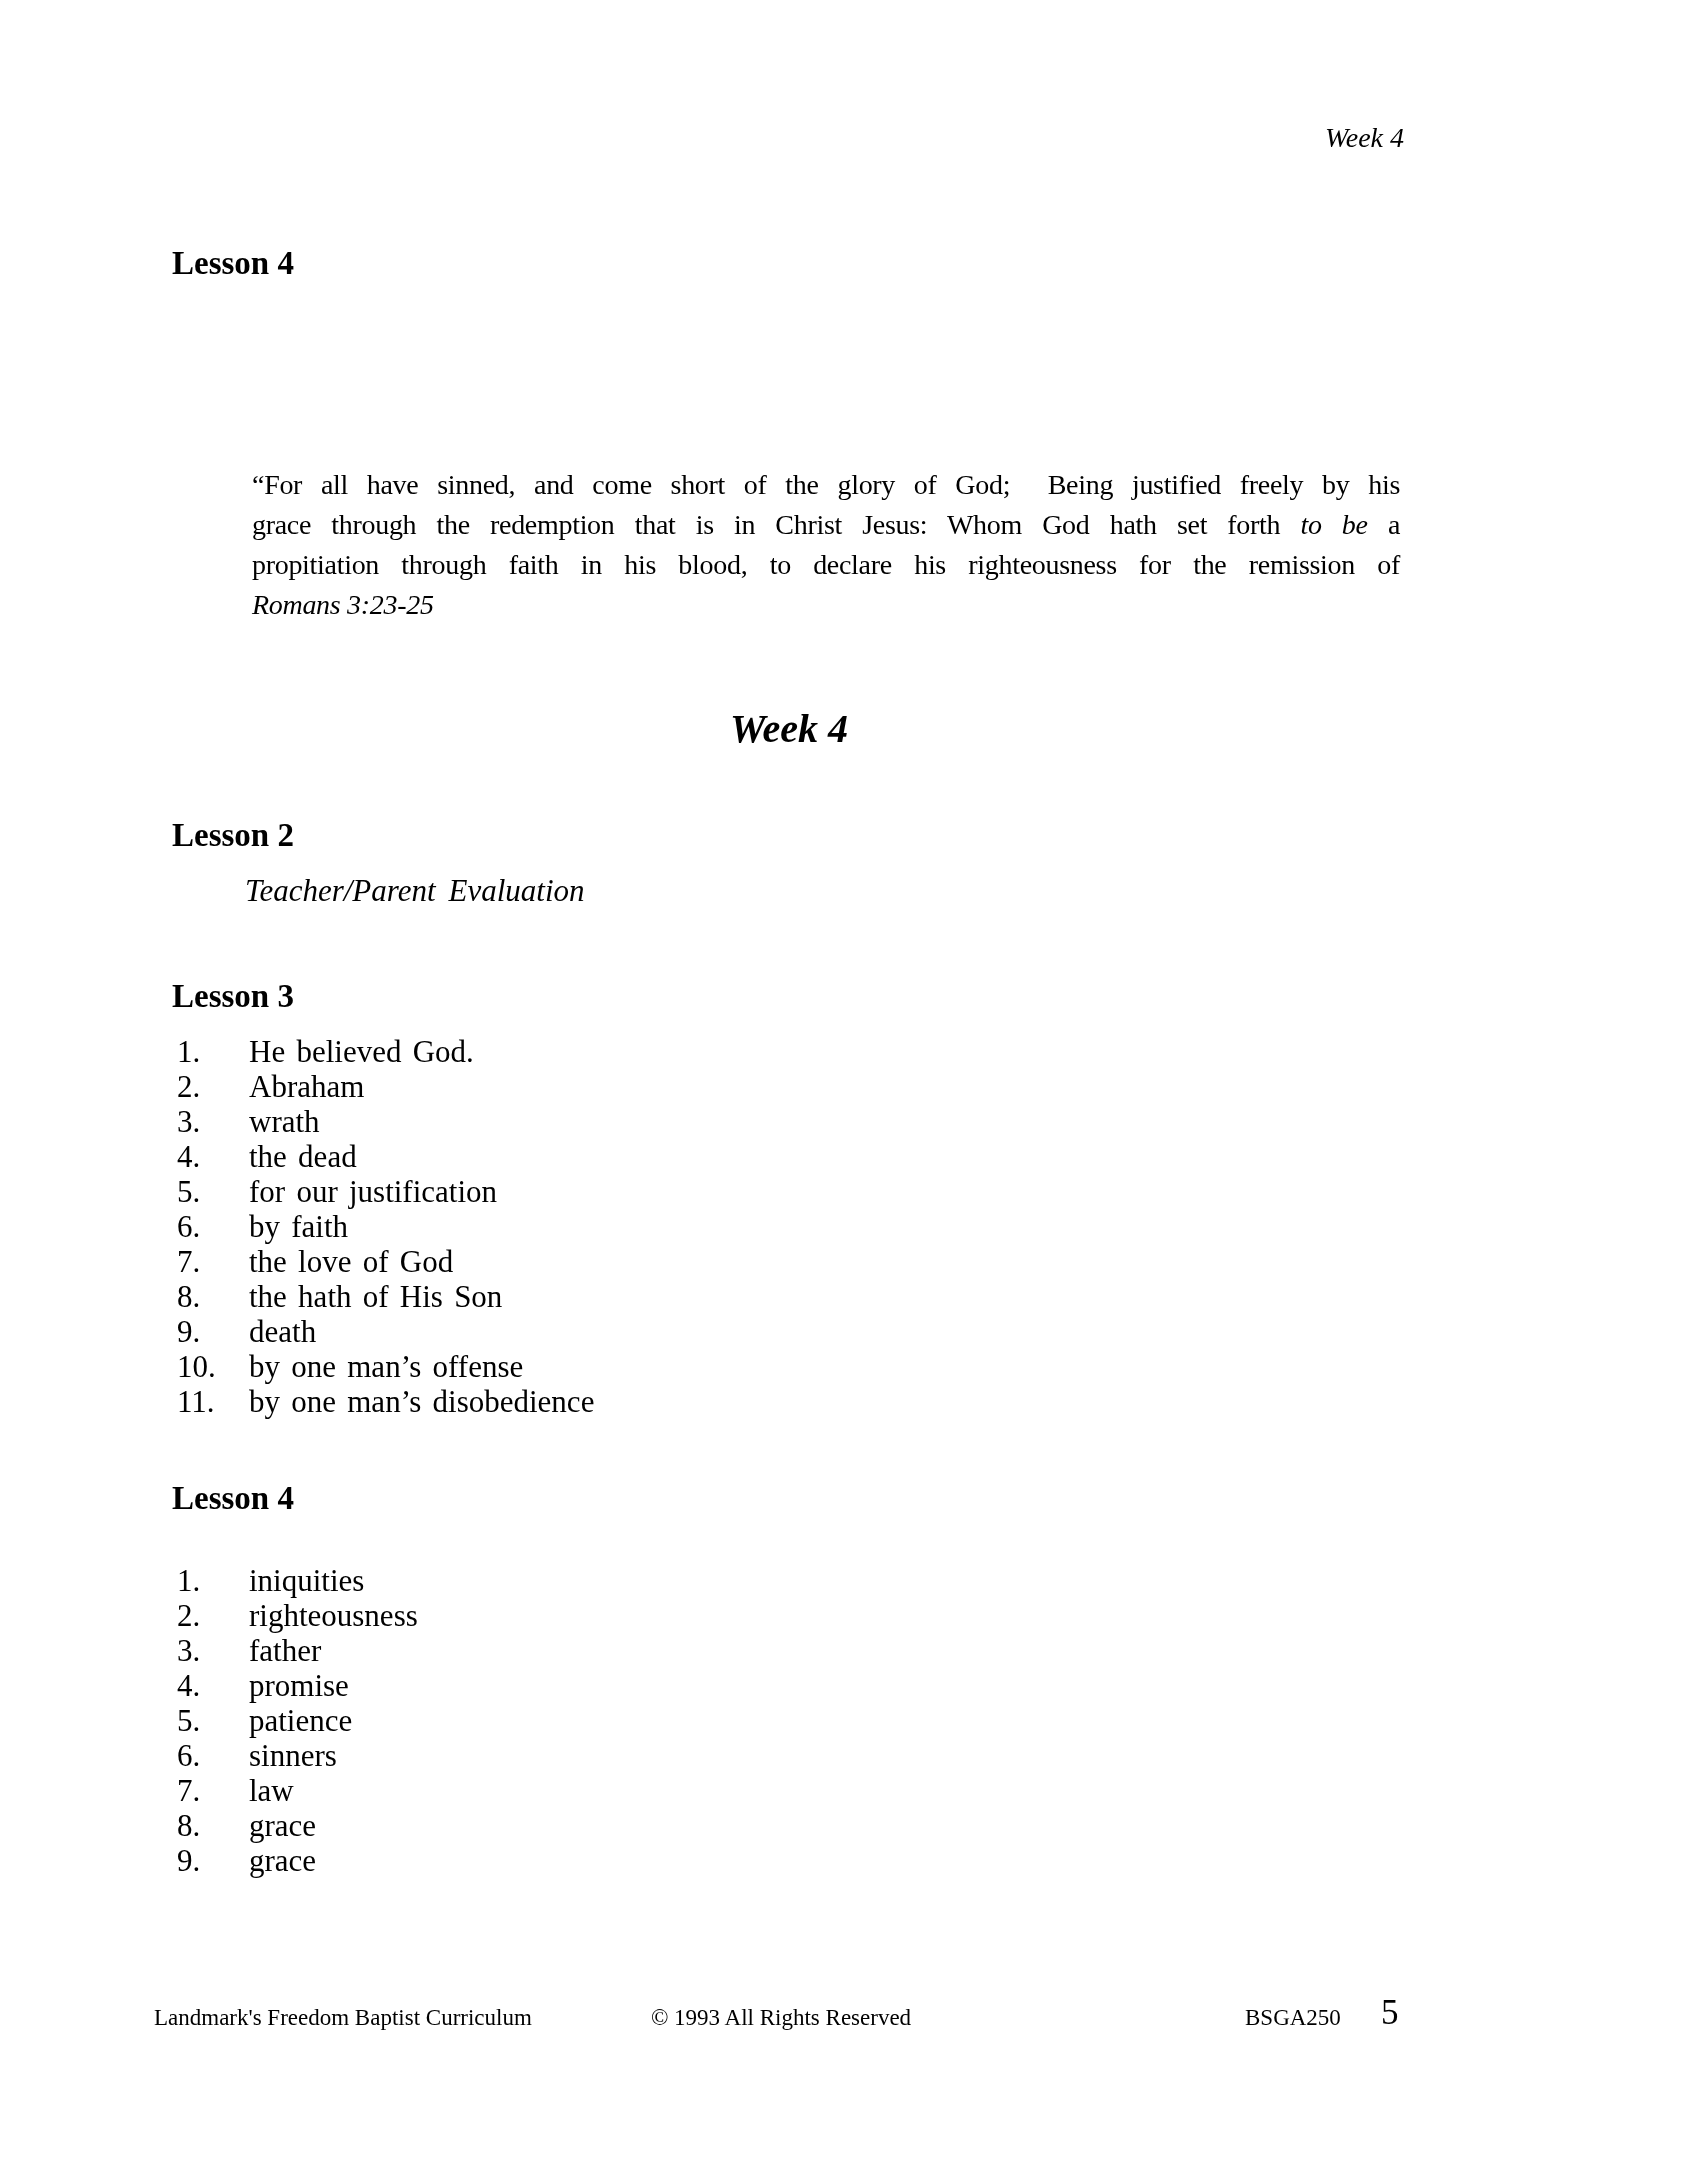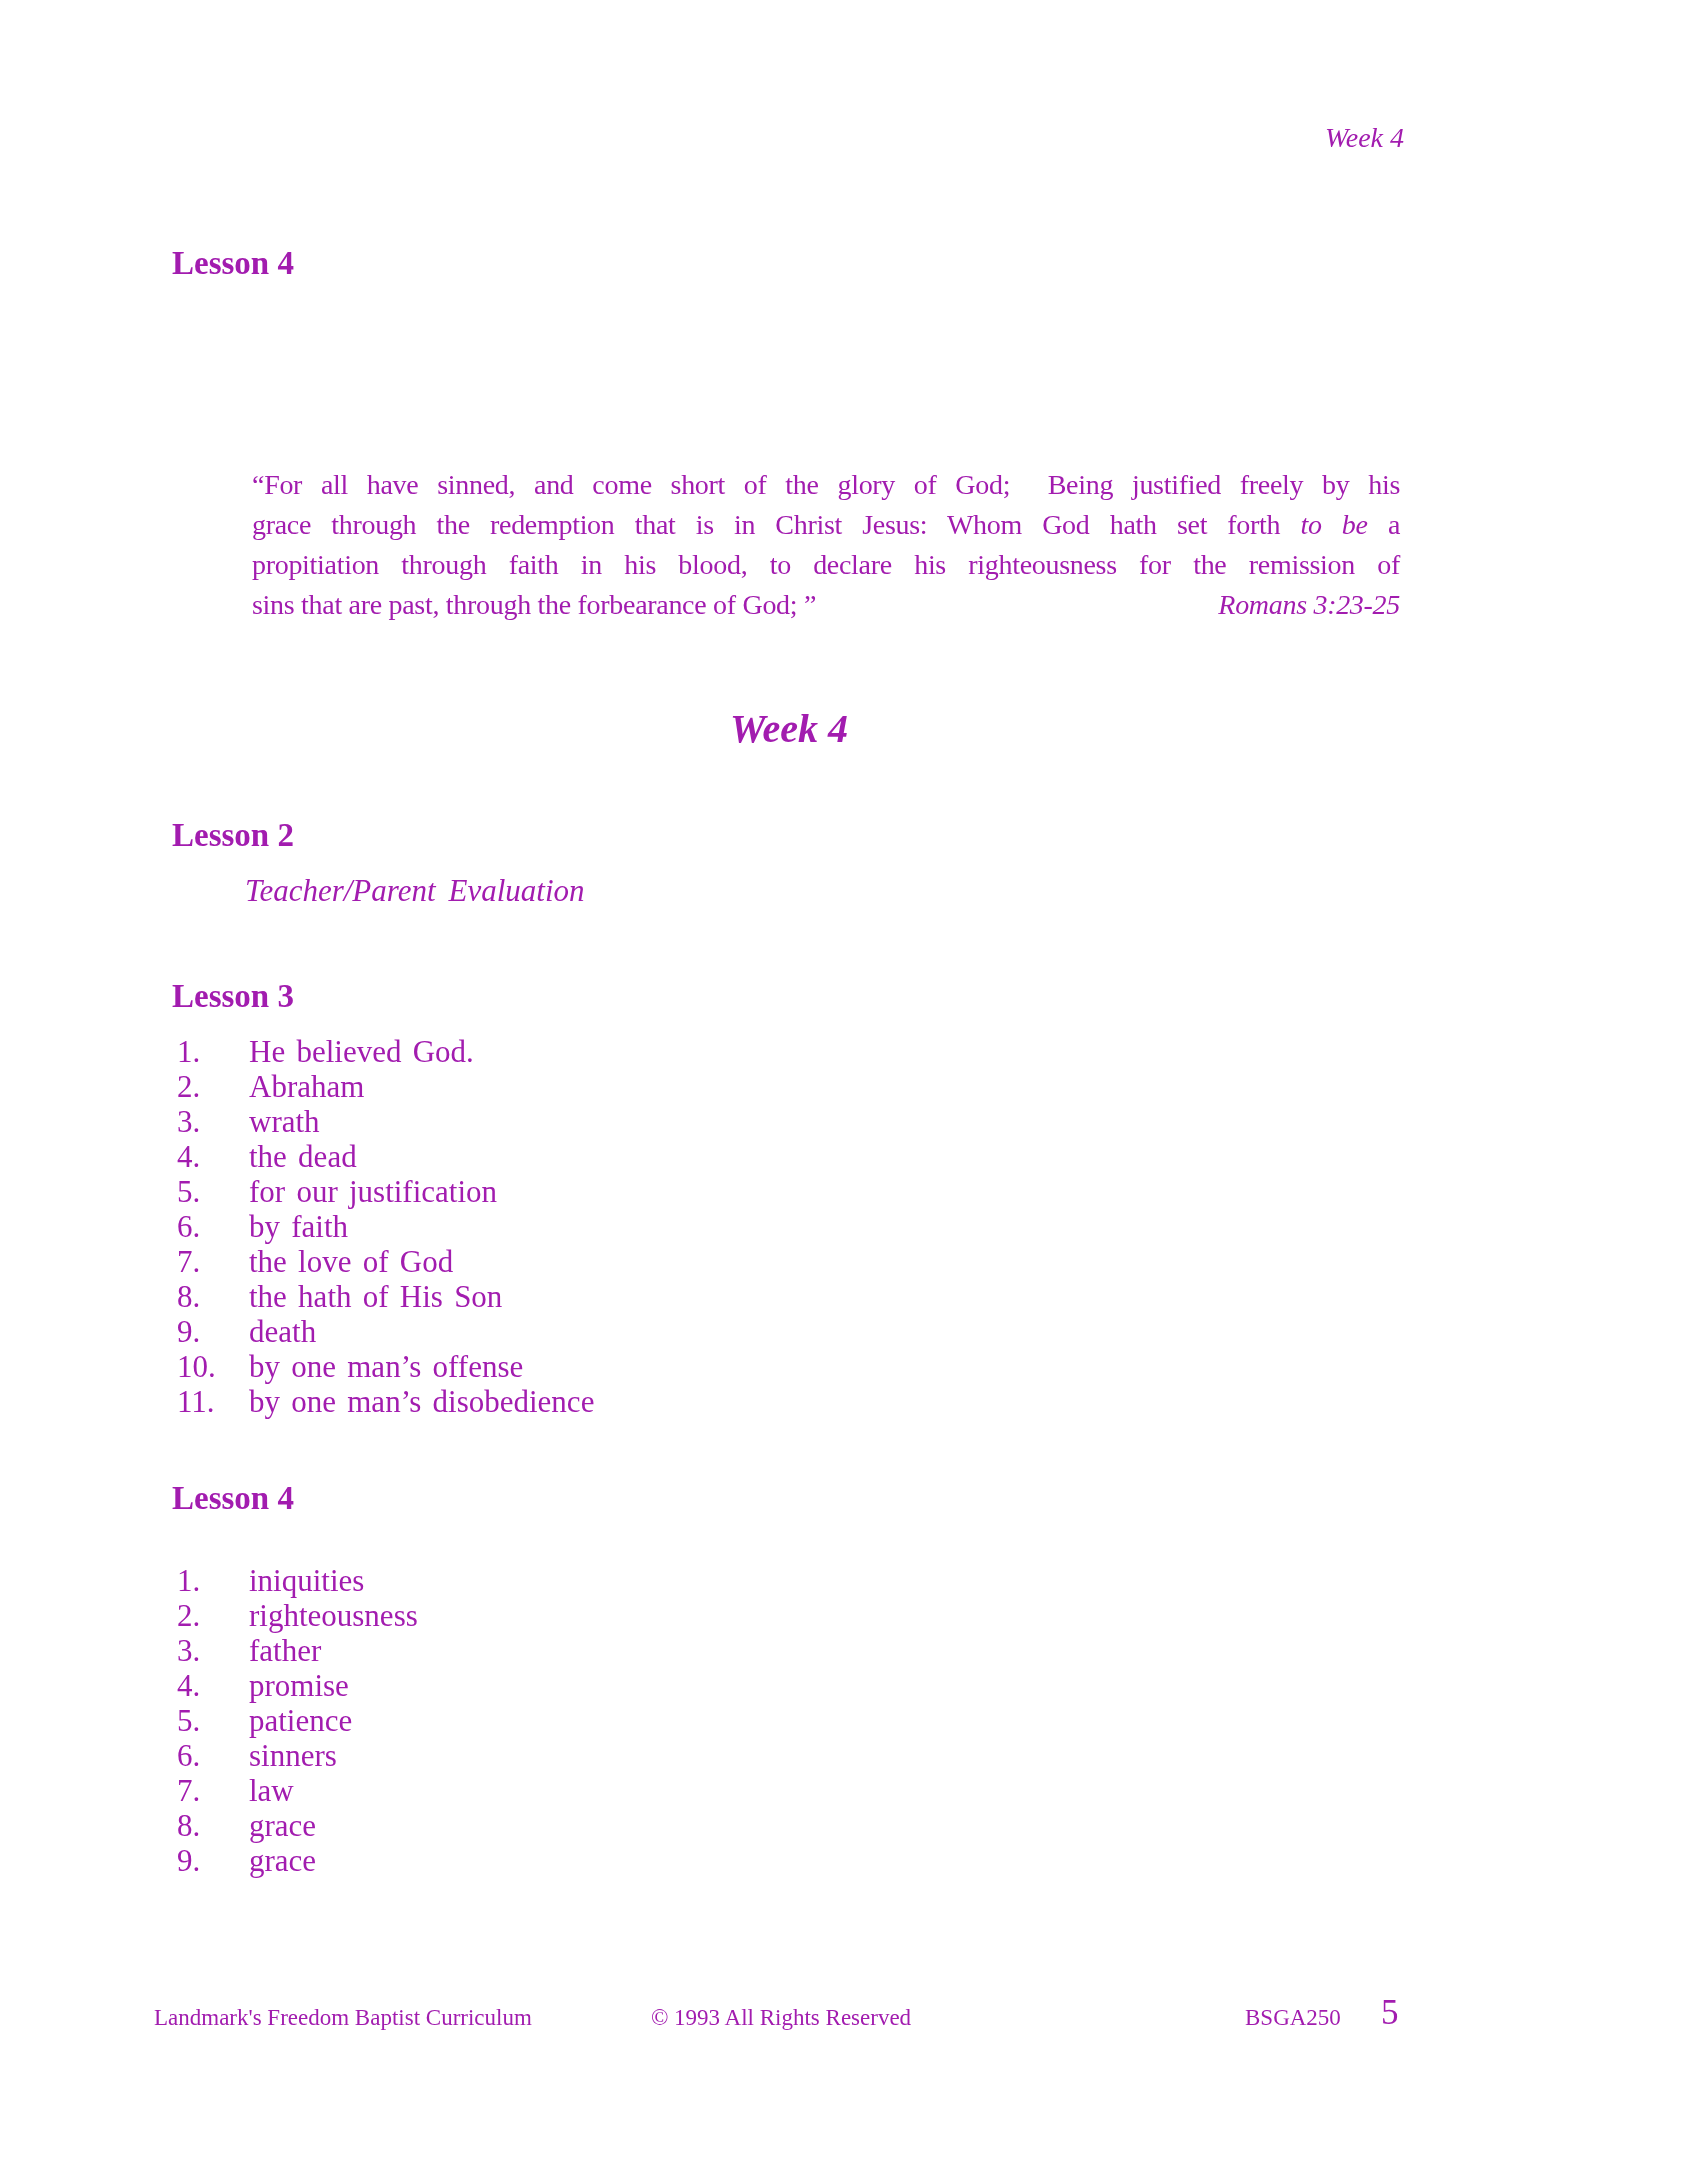--- a/index.html
+++ b/index.html
@@ -6,21 +6,21 @@
     margin: 0;
     padding: 0;
     background: #ffffff;
   }
   .page {
     position: relative;
     width: 1683px;
     height: 2177px;
     background: #ffffff;
     font-family: "Liberation Serif", "DejaVu Serif", serif;
-    color: #a21caf;
+    color: #000000;
     overflow: hidden;
   }
   .week-label {
     position: absolute;
     top: 122px;
     right: 279px;
     font-style: italic;
     font-size: 28px;
     line-height: 31px;
     white-space: nowrap;
@@ -126,21 +126,20 @@
 
   <div class="week-label">Week 4</div>
 
   <h2 class="lesson-heading h-lesson4a">Lesson 4</h2>
 
   <div class="quote">
     <div class="jline">“For all have sinned, and come short of the glory of God;&nbsp; Being justified freely by his</div>
     <div class="jline"><span>grace through the redemption that is in Christ Jesus: Whom God hath set forth</span> <em>to be</em> <span>a</span></div>
     <div class="jline">propitiation through faith in his blood, to declare his righteousness for the remission of</div>
     <div class="lastline">
-      <span>sins that are past, through the forbearance of God; ”</span>
       <em class="ref">Romans 3:23-25</em>
     </div>
   </div>
 
   <h1 class="week-center">Week 4</h1>
 
   <h2 class="lesson-heading h-lesson2">Lesson 2</h2>
   <div class="lesson-note">Teacher/Parent Evaluation</div>
 
   <h2 class="lesson-heading h-lesson3">Lesson 3</h2>

